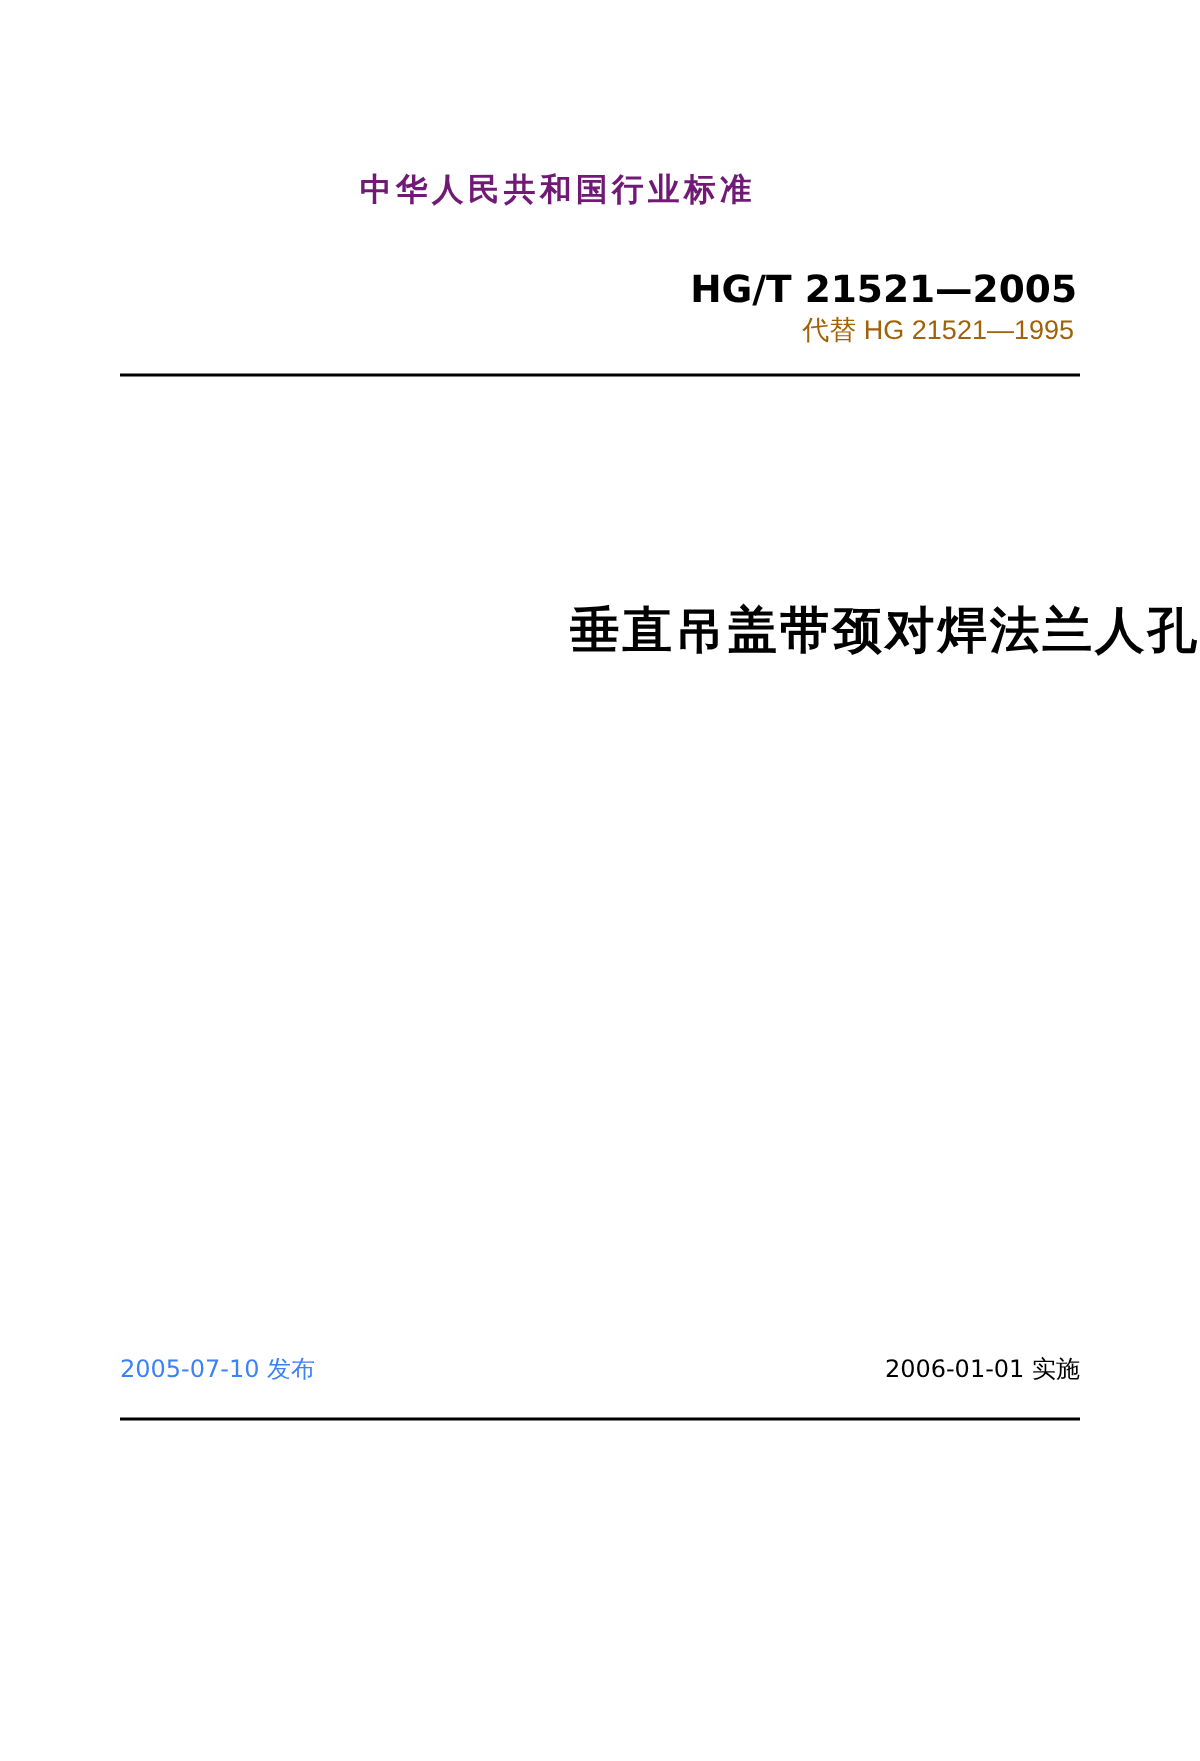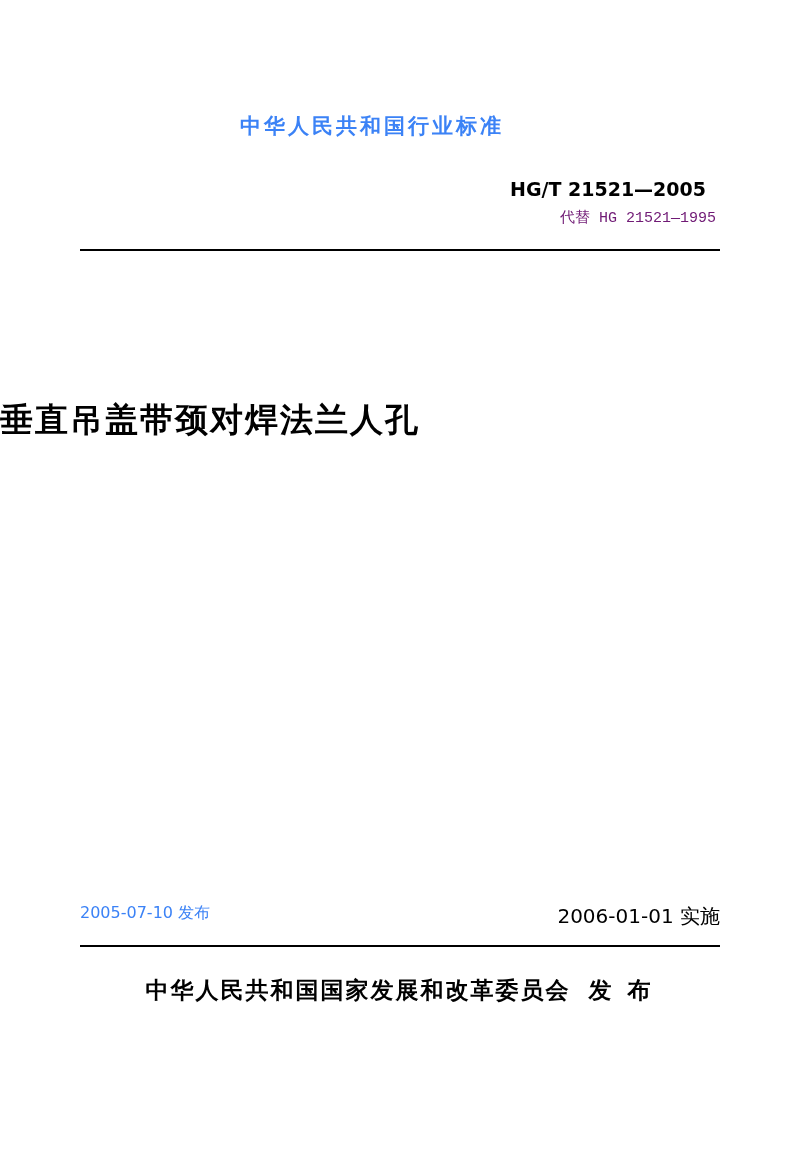--- a/index.html
+++ b/index.html
@@ -28,52 +28,52 @@
     height: 180px;
   }
   .std-org {
     position: absolute;
     left: 160px;
     top: 52px;
     font-family: "DejaVu Sans", sans-serif;
     font-size: 21px;
     letter-spacing: 3px;
     font-weight: 600;
-    color: #3b82f6;
+    color: #701a75;
     white-space: nowrap;
   }
   .hg-logo {
     position: absolute;
     right: 0px;
     top: 0px;
     font-family: "DejaVu Sans", sans-serif;
     font-weight: bold;
     font-size: 84px;
     line-height: 84px;
     letter-spacing: -2px;
     color: #000;
   }
   .std-number {
     position: absolute;
-    right: 14px;
+    right: 2px;
     top: 118px;
     font-family: "DejaVu Sans", sans-serif;
-    font-size: 19px;
+    font-size: 25px;
     font-weight: bold;
     letter-spacing: 0px;
     color: #000;
     white-space: nowrap;
   }
   .std-replaces {
     position: absolute;
     right: 4px;
     top: 148px;
-    font-family: Liberation Mono, monospace;
-    font-size: 15px;
-    color: #701a75;
+    font-family: Liberation Sans, sans-serif;
+    font-size: 18px;
+    color: #a16207;
     white-space: nowrap;
   }
   .rule-top {
     position: absolute;
     left: 80px;
     top: 249px;
     width: 640px;
     height: 2px;
     background: #000;
   }
@@ -94,21 +94,21 @@
     pointer-events: none;
     white-space: nowrap;
   }
 
   
   .doc-title {
     position: absolute;
     left: 0;
     top: 398px;
     width: 800px;
-    text-align: left;
+    text-align: right;
     font-family: "DejaVu Sans", sans-serif;
     font-weight: bold;
     font-size: 33px;
     letter-spacing: 2px;
     color: #000;
   }
 
   
   .date-row {
     position: absolute;
@@ -124,21 +124,21 @@
     font-family: "DejaVu Sans", sans-serif;
     font-size: 16px;
     color: #3b82f6;
     white-space: nowrap;
   }
   .date-impl {
     position: absolute;
     right: 0;
     top: 0;
     font-family: "DejaVu Sans", sans-serif;
-    font-size: 20px;
+    font-size: 16px;
     color: #000;
     white-space: nowrap;
     text-align: center;
   }
   .rule-bottom {
     position: absolute;
     left: 80px;
     top: 945px;
     width: 640px;
     height: 2px;
@@ -178,17 +178,14 @@
 
   <div class="doc-title">垂直吊盖带颈对焊法兰人孔</div>
 
   <div class="date-row">
     <div class="date-issue">2005-07-10 发布</div>
     <div class="date-impl">2006-01-01 实施</div>
   </div>
 
   <div class="rule-bottom"></div>
 
-  <div class="publisher">
-    <span>中华人民共和国国家发展和改革委员会</span><span class="pub-verb">发 布</span>
-  </div>
 
 </div>
 
 </body></html>

